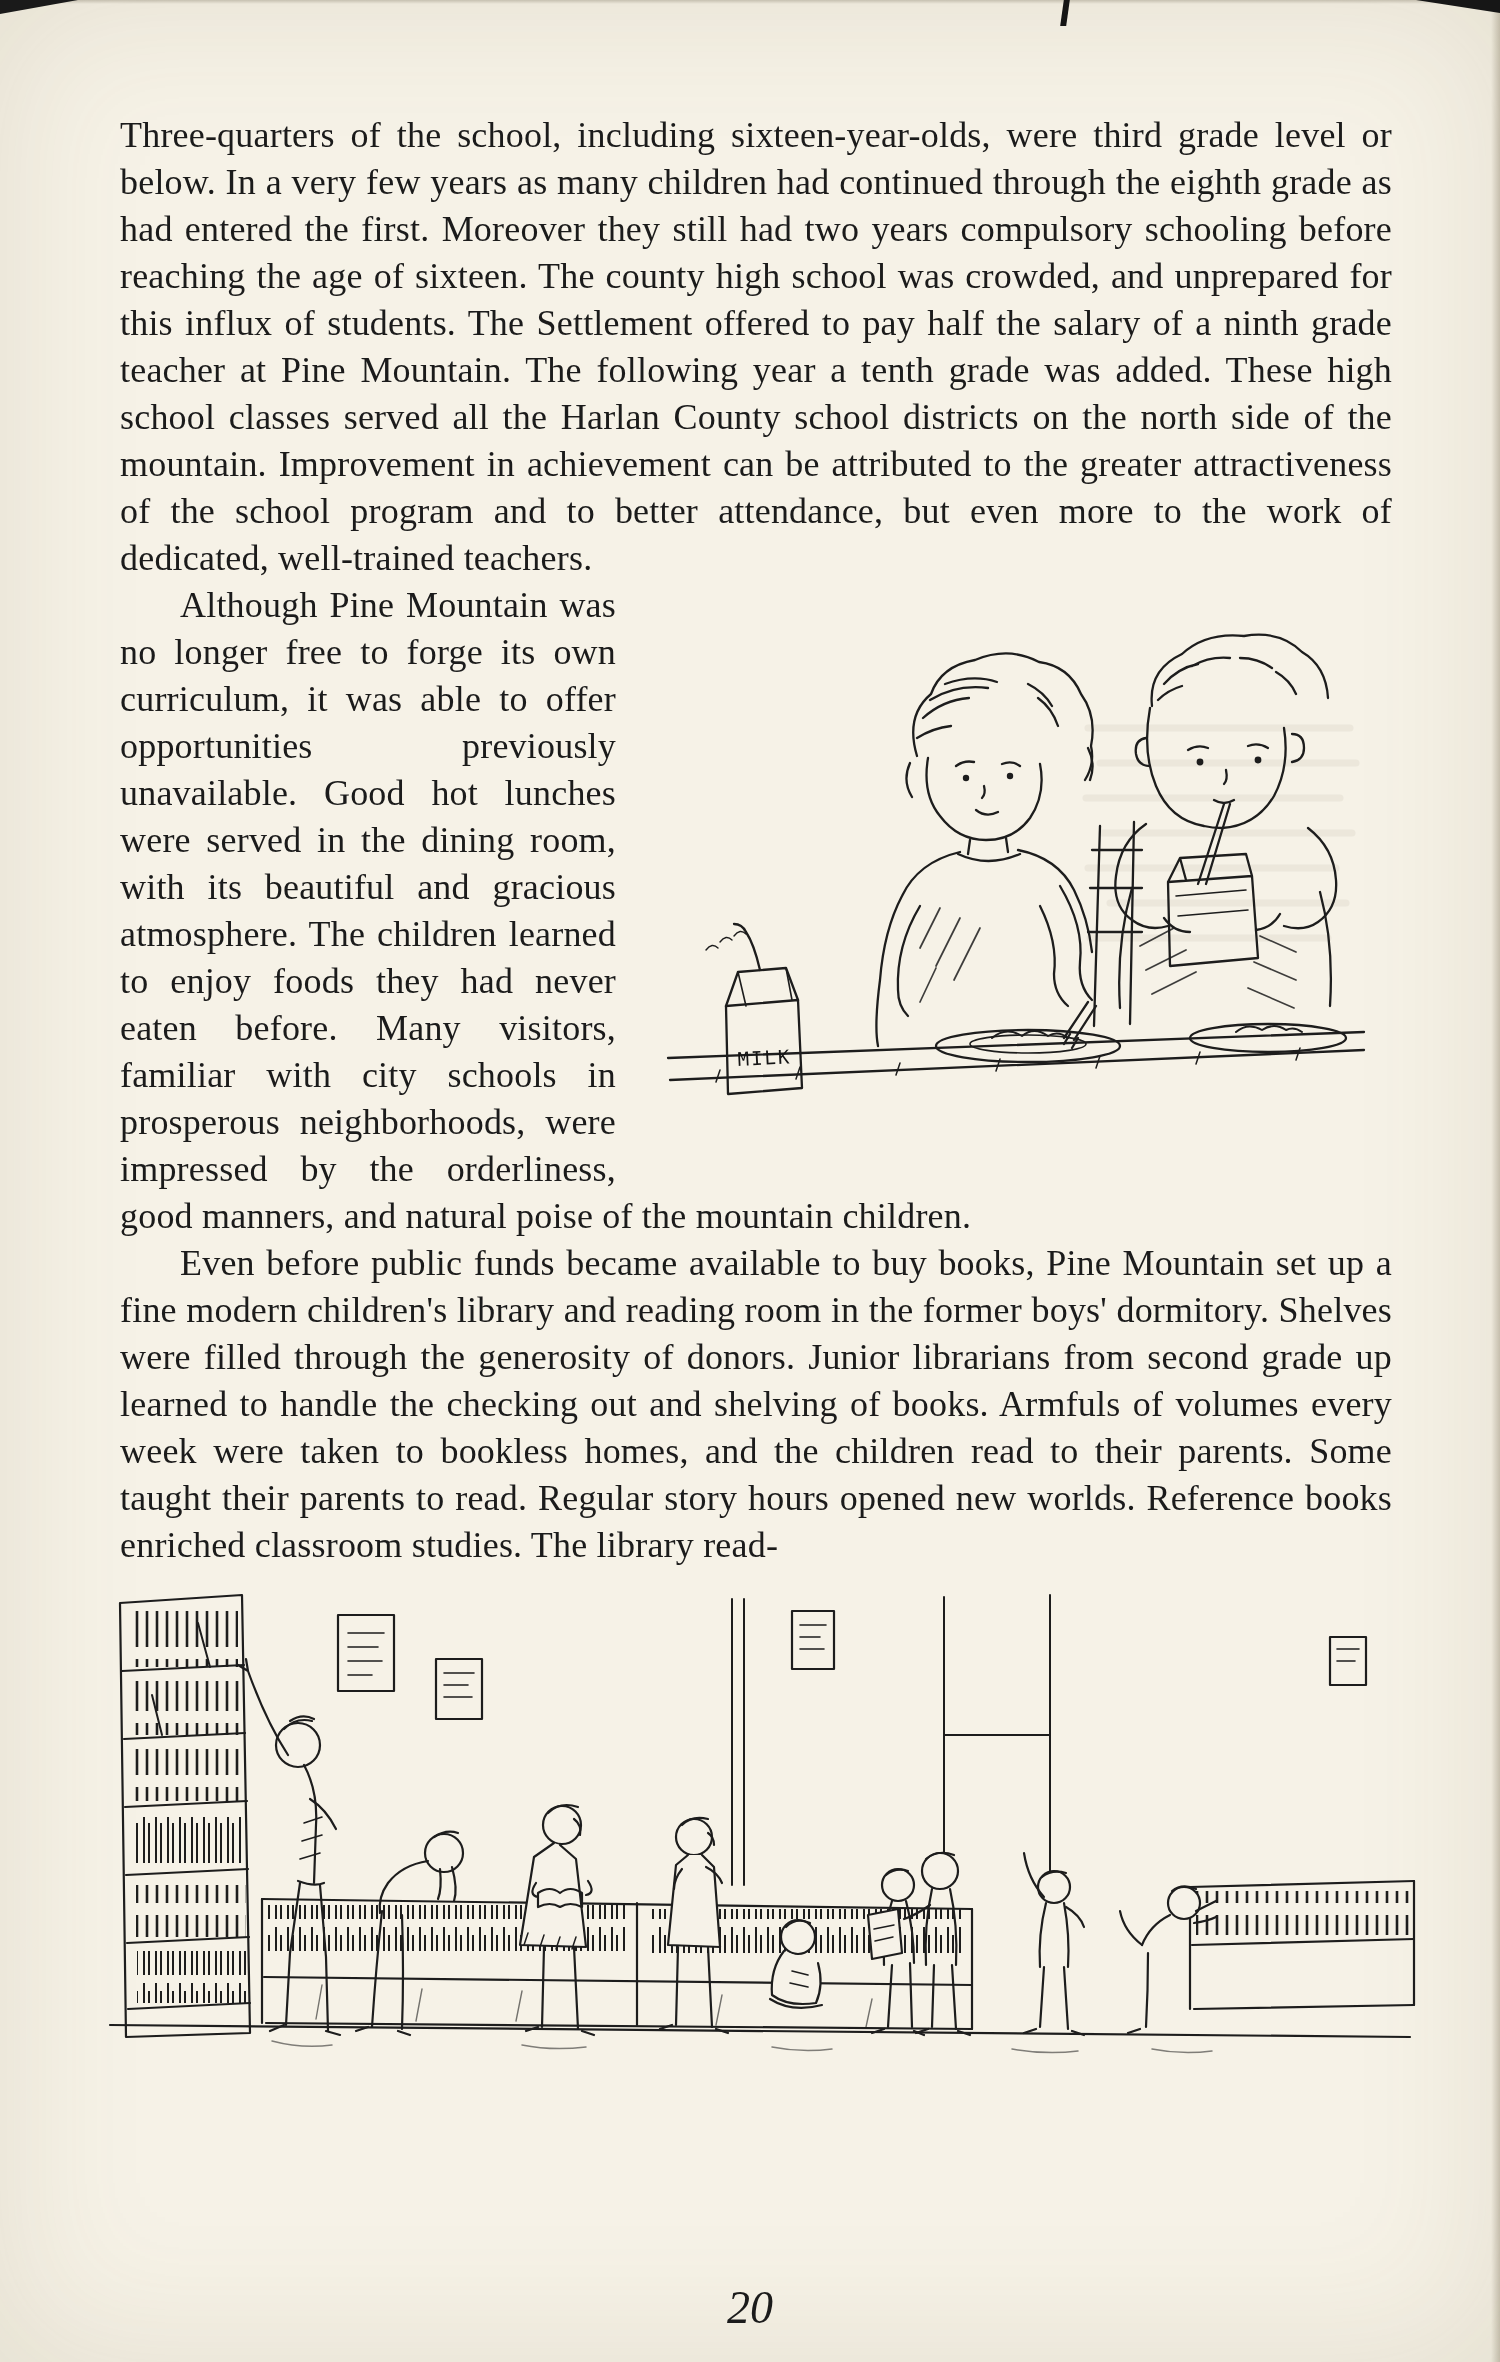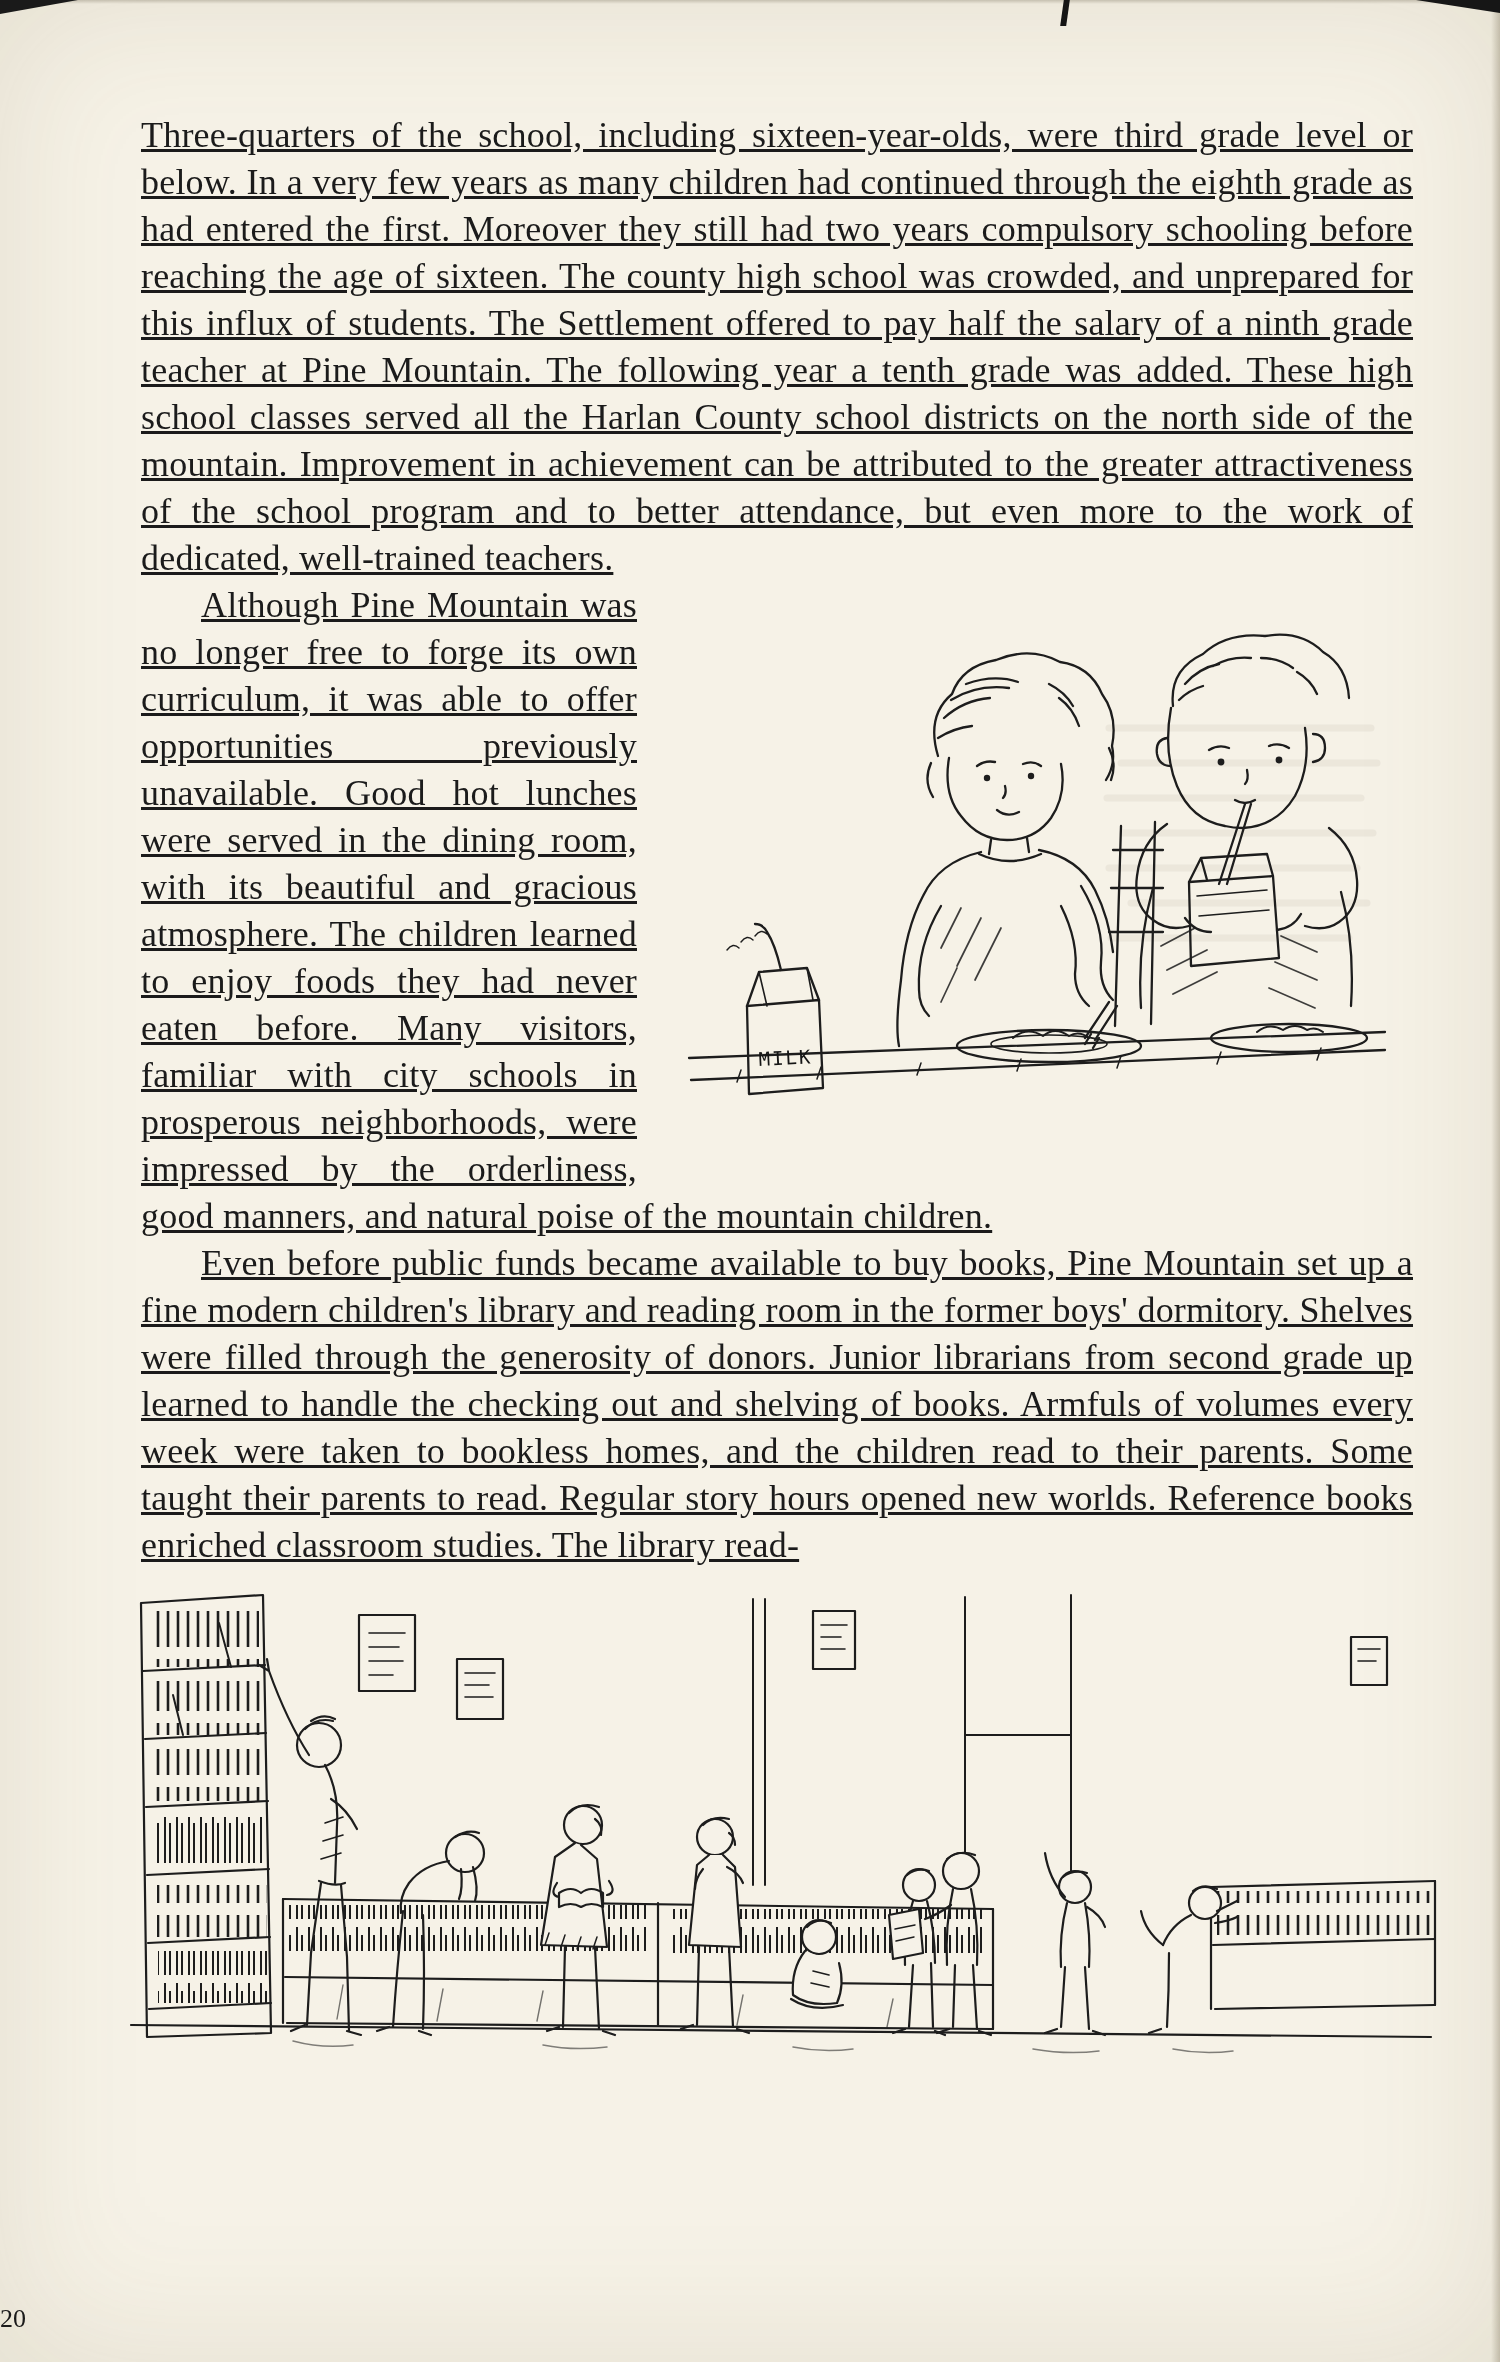--- a/index.html
+++ b/index.html
@@ -22,43 +22,43 @@
   .corner-tr { position: absolute; right: 0; top: 0; width: 0; height: 0;
     border-top: 13px solid #161616; border-left: 84px solid transparent; }
   .tick-top { position: absolute; left: 1062px; top: 0; width: 6px; height: 26px;
     background: #151515; transform: skewX(-8deg); }
   .edge-right { position: absolute; right: 0; top: 0; bottom: 0; width: 9px;
     background: linear-gradient(to left, rgba(80,65,35,.25), rgba(80,65,35,0)); }
   .edge-top { position: absolute; left: 0; right: 0; top: 0; height: 4px;
     background: linear-gradient(to bottom, rgba(60,50,25,.22), transparent); }
 
   .text-block {
-    position: absolute; left: 141px; top: 112px; width: 1272px;
+    position: absolute; left: 120px; top: 112px; width: 1272px;
     font-size: 36px; line-height: 47px;
-    text-align: justify; letter-spacing: 0.2px; text-decoration: underline;
+    text-align: justify; letter-spacing: 0.2px;
   }
   .text-block p { margin: 0; }
   p.indent { text-indent: 60px; }
 
   .illustration-float {
     float: right;
     width: 752px; height: 590px;
     margin: 6px 0 0 24px;
     display: block;
   }
   .illustration-float svg, .illustration-library svg { width: 100%; height: 100%; display: block; }
 
   .illustration-library {
     margin: 16px 0 0 -28px;
     width: 1330px; height: 505px;
   }
 
   .page-number {
     position: absolute; left: 0; right: 0; bottom: 28px;
-    text-align: left; font-size: 26px;
+    text-align: center; font-size: 46px; font-style: italic;
   }
 </style>
 </head>
 <body>
 
 <div class="page">
 
   <div class="edge-top"></div>
   <div class="edge-right"></div>
   <div class="corner-tl"></div>

